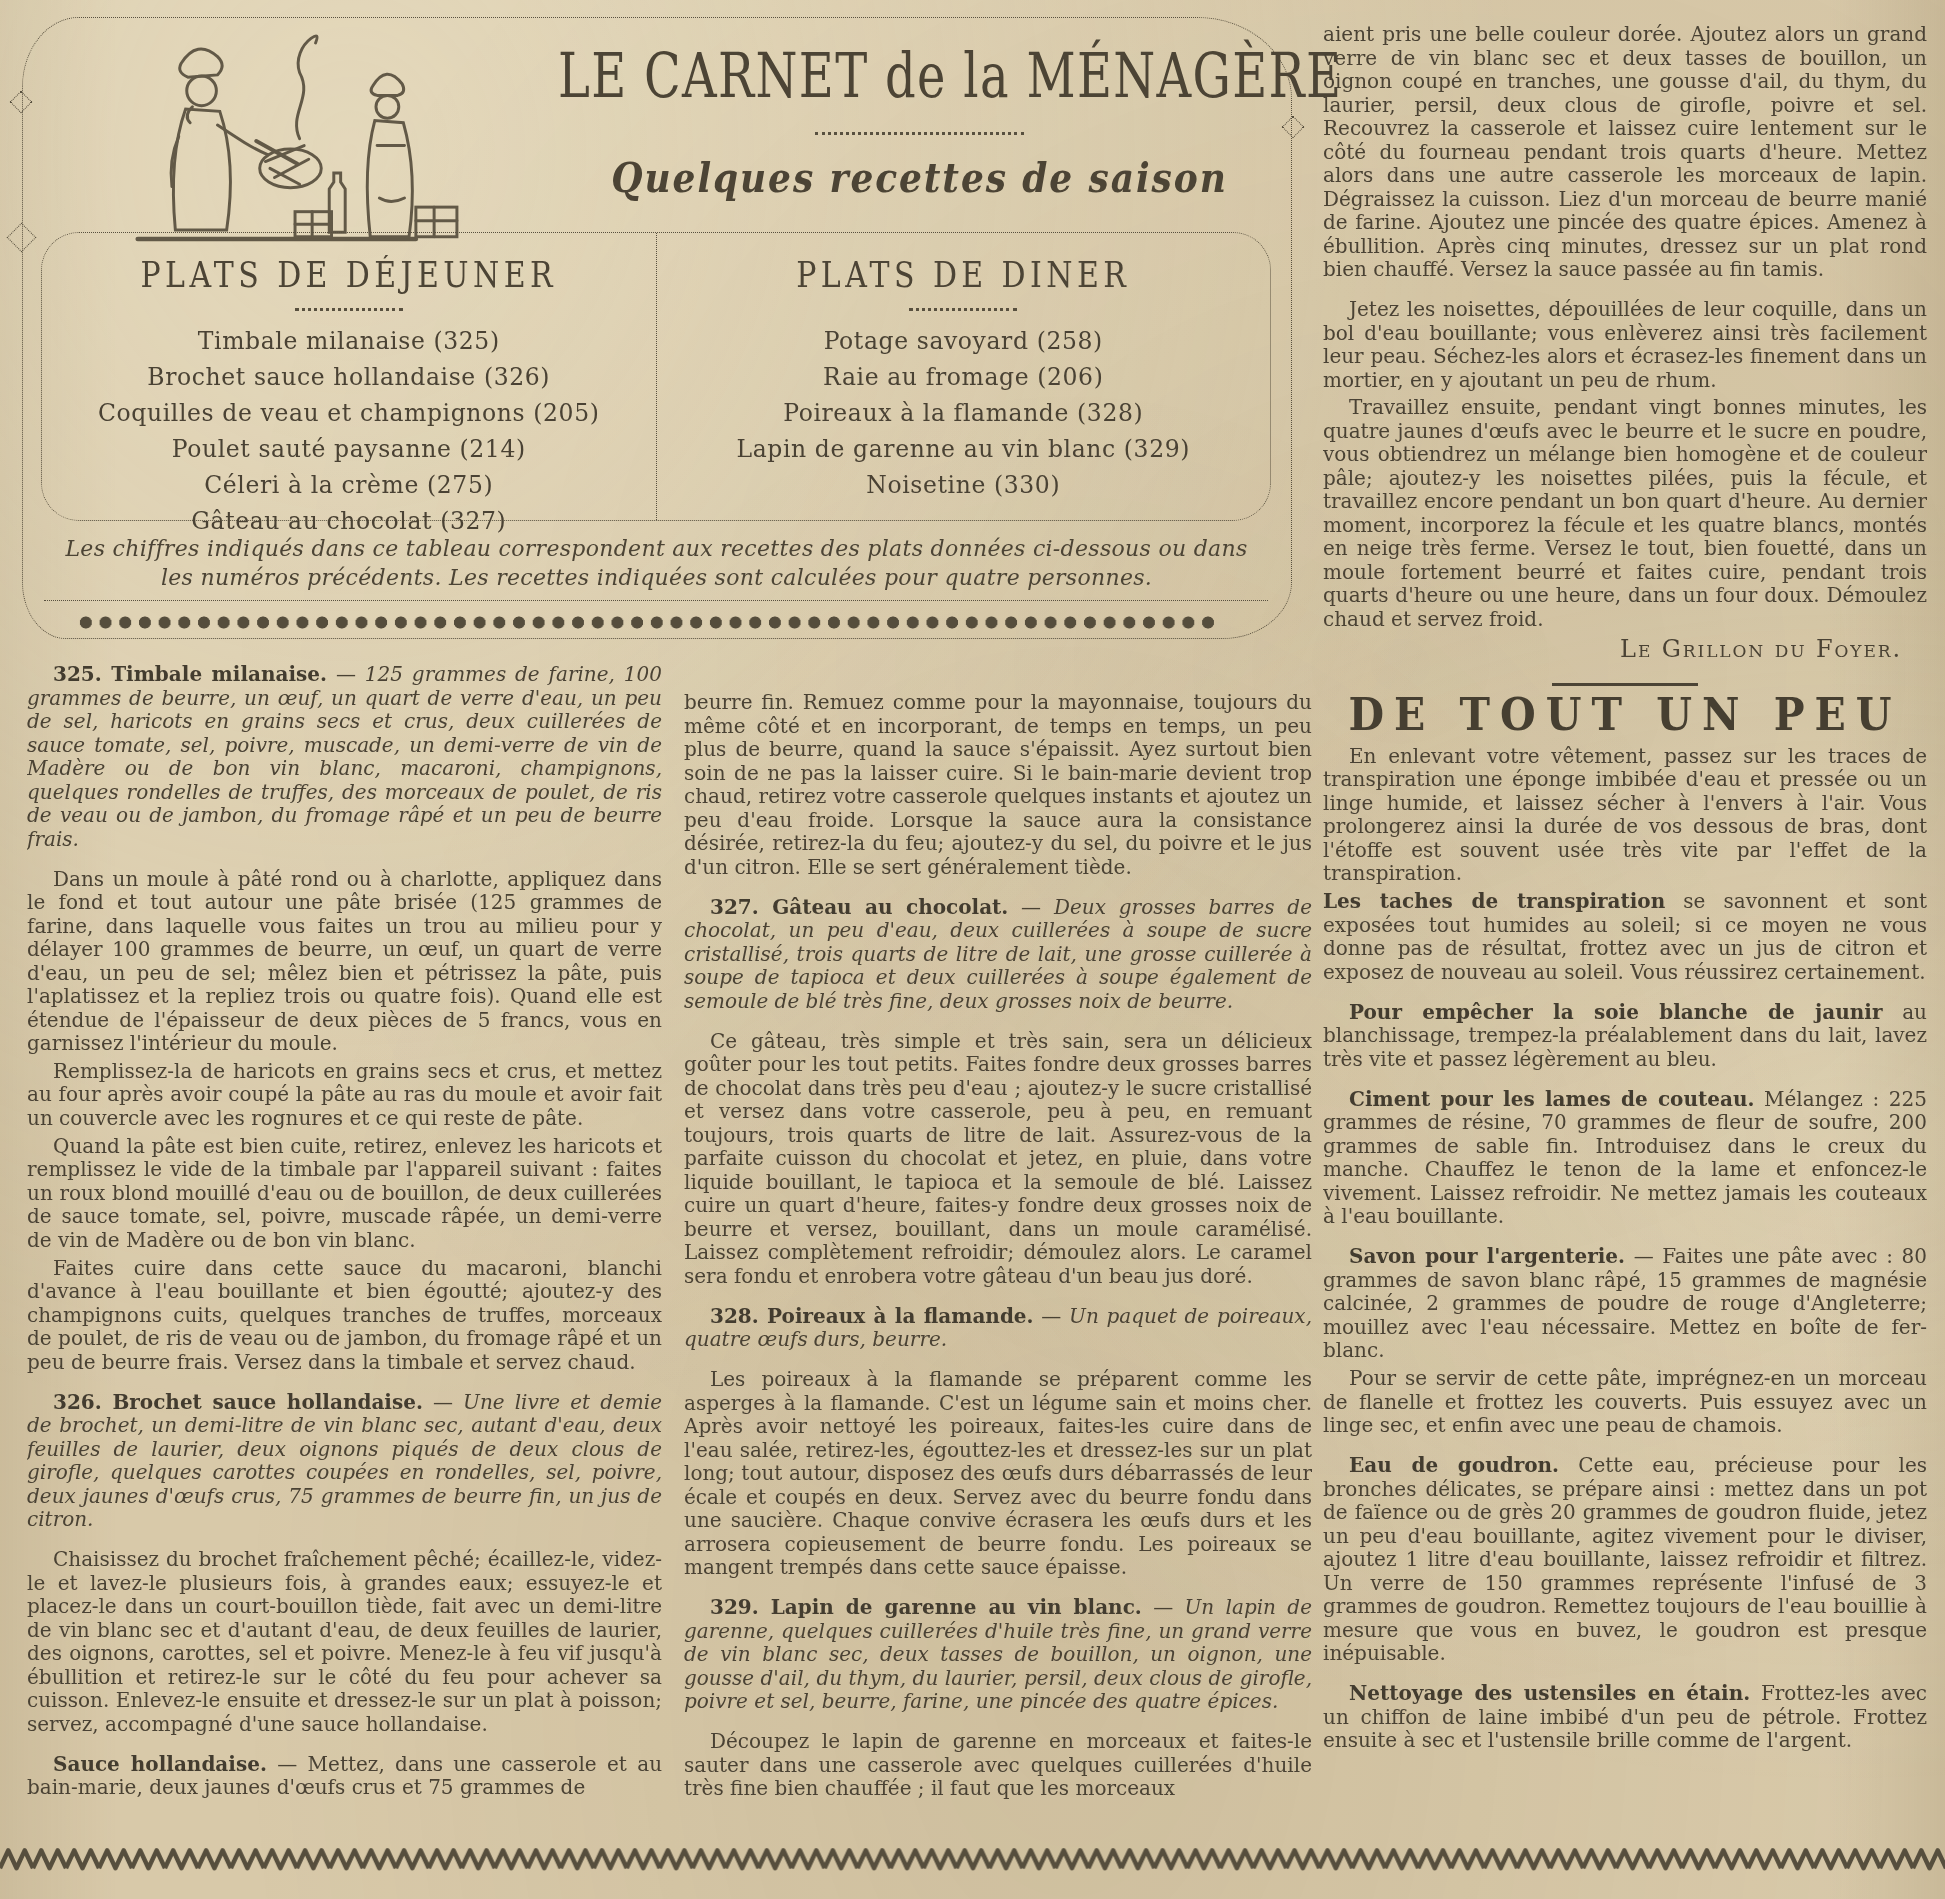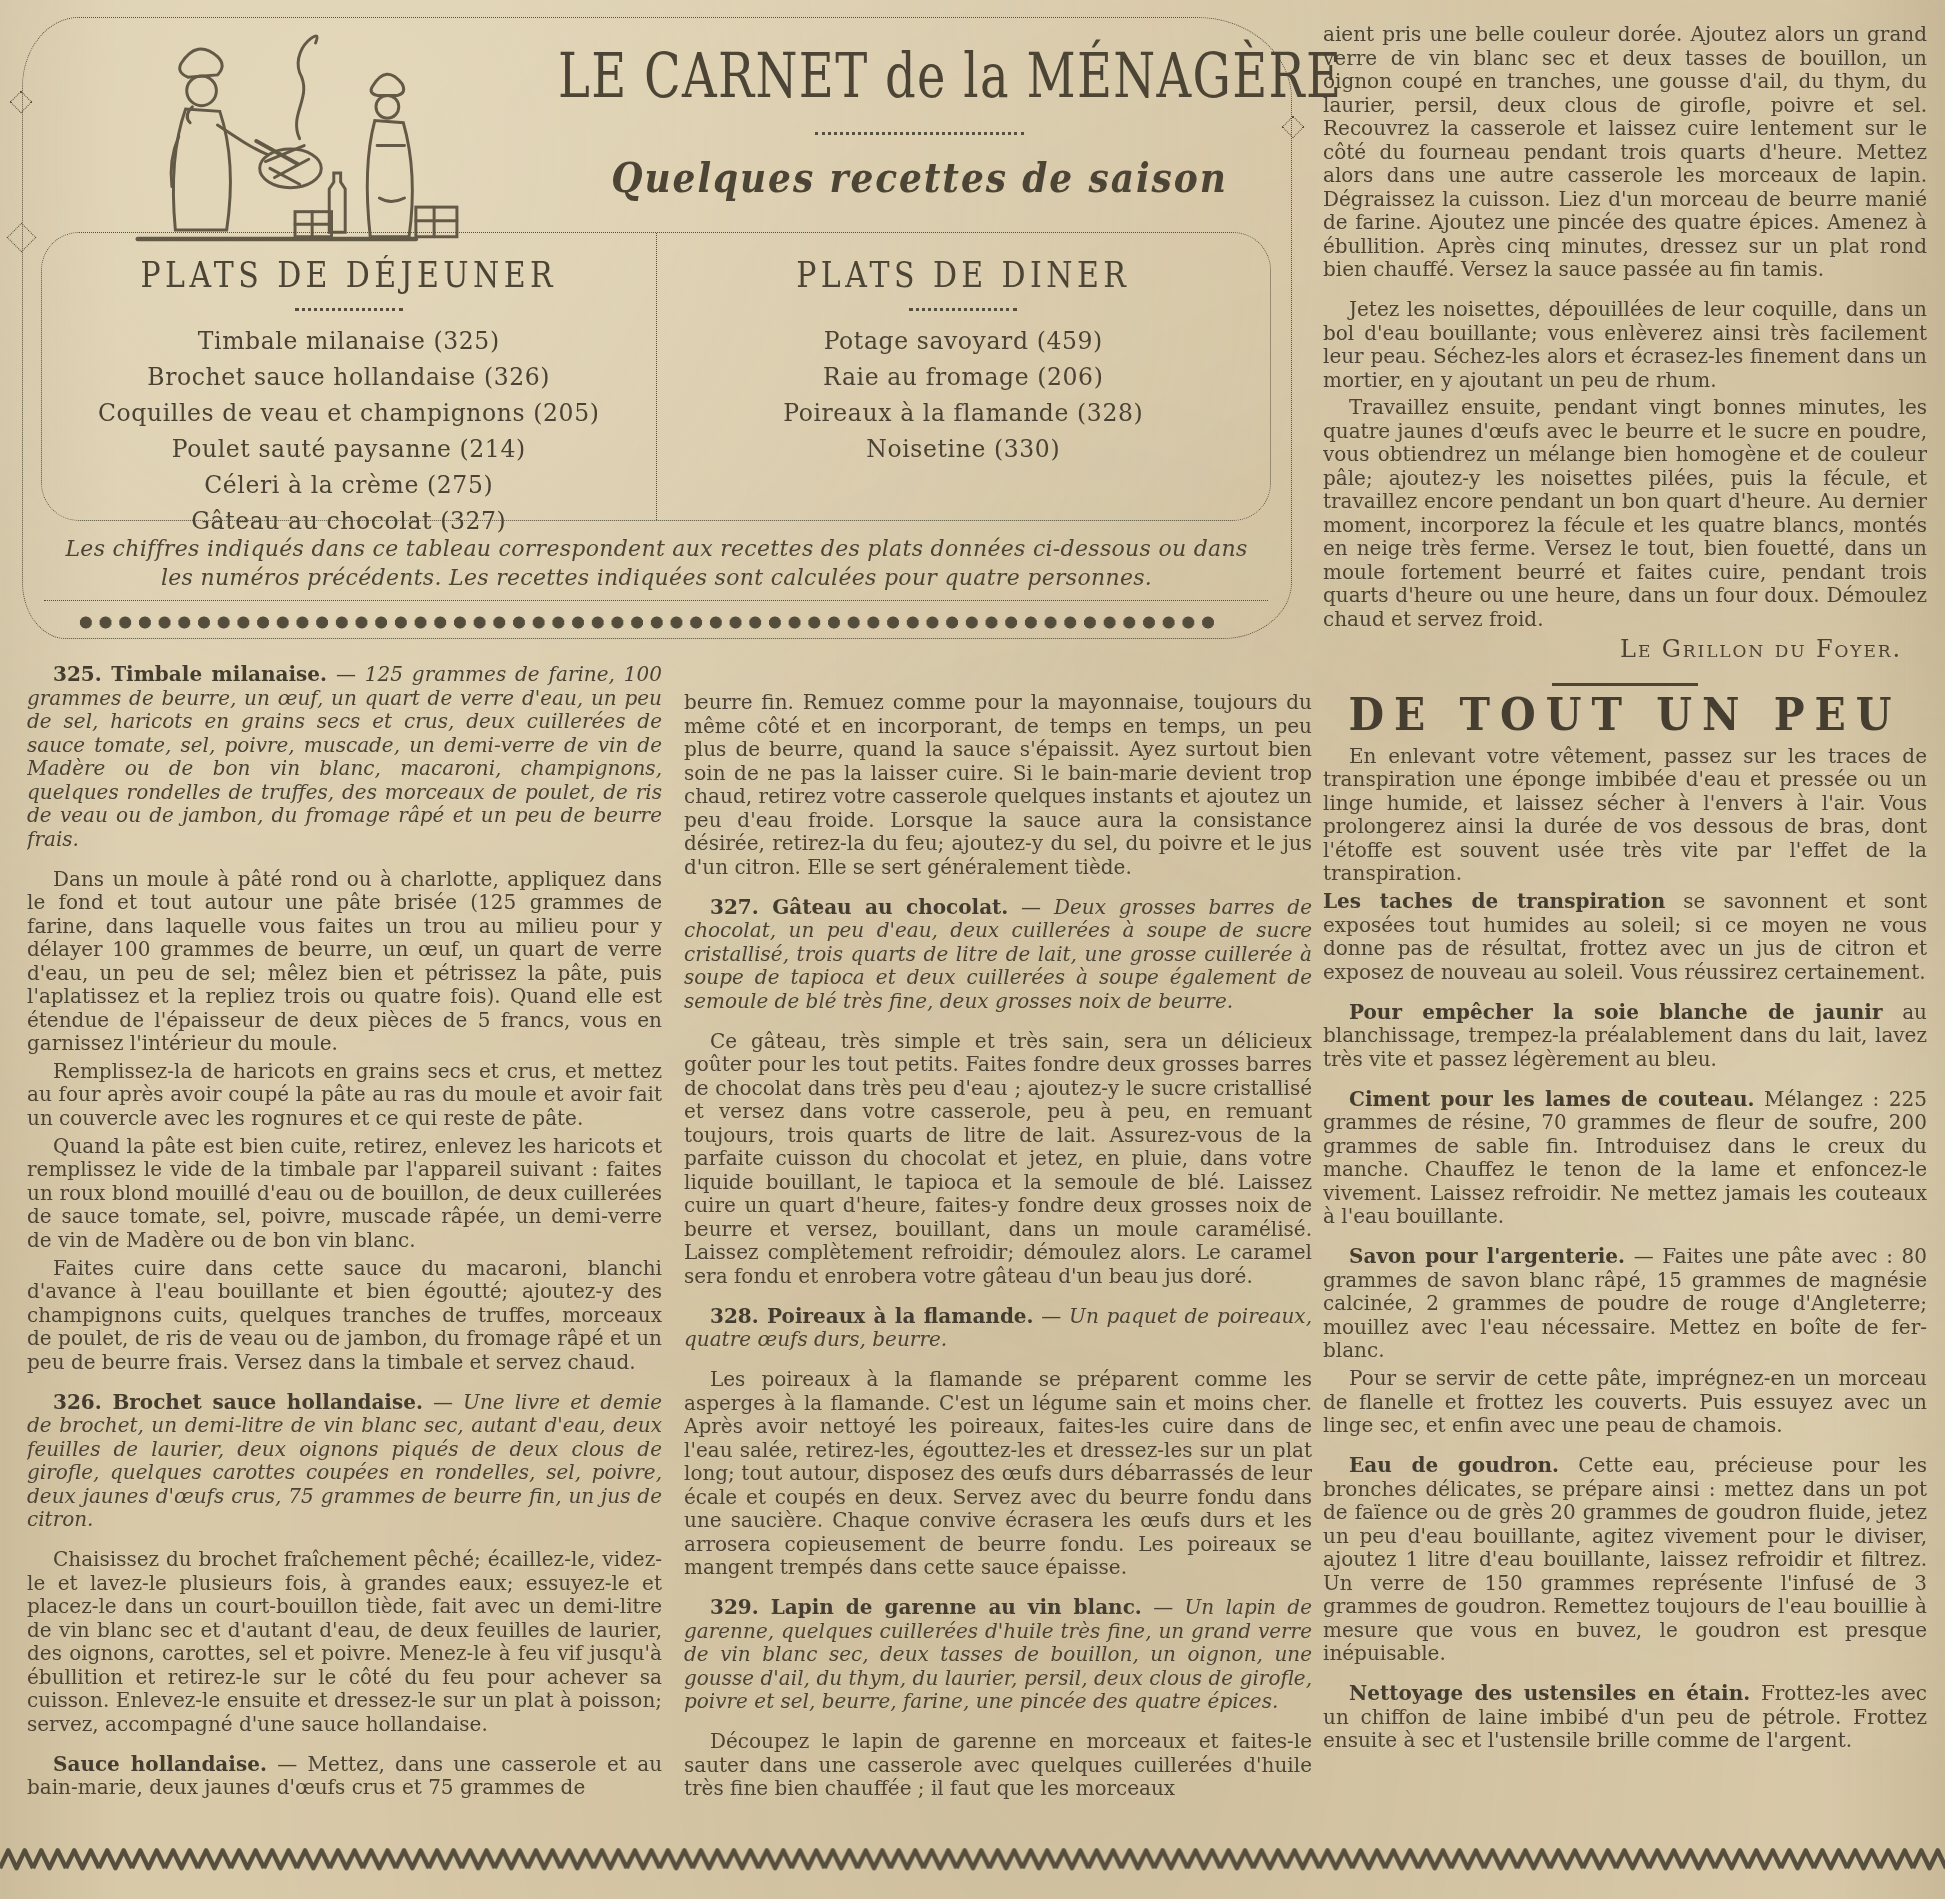--- a/index.html
+++ b/index.html
@@ -142,23 +142,24 @@
         <li>Coquilles de veau et champignons (205)</li>
         <li>Poulet sauté paysanne (214)</li>
         <li>Céleri à la crème (275)</li>
         <li>Gâteau au chocolat (327)</li>
       </ul>
   </div>
   <div class="menu-col">
     <h3 class="menu-title">PLATS DE DINER</h3>
     <div class="menu-sep"></div>
     <ul class="menu-list">
-        <li>Potage savoyard (459)</li>
+        <li>Potage savoyard (258)</li>
         <li>Raie au fromage (206)</li>
         <li>Poireaux à la flamande (328)</li>
+        <li>Lapin de garenne au vin blanc (329)</li>
         <li>Noisetine (330)</li>
       </ul>
   </div>
 </div>
 
 <div class="abs note">Les chiffres indiqués dans ce tableau correspondent aux recettes des plats données ci-dessous ou dans les numéros précédents. Les recettes indiquées sont calculées pour quatre personnes.</div>
 <div class="abs thin-dots"></div>
 <div class="abs big-dots"></div>
 
 <div class="abs col col1">

